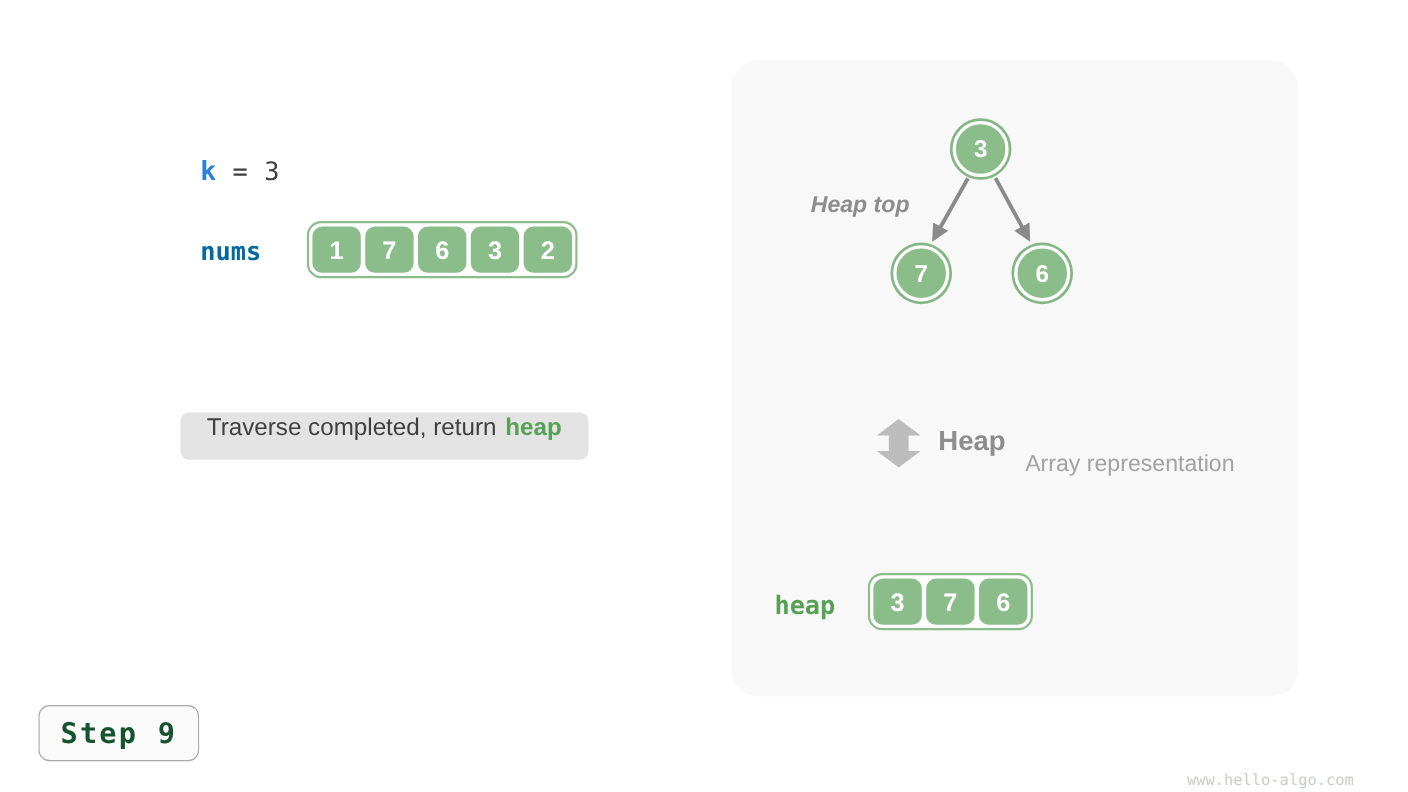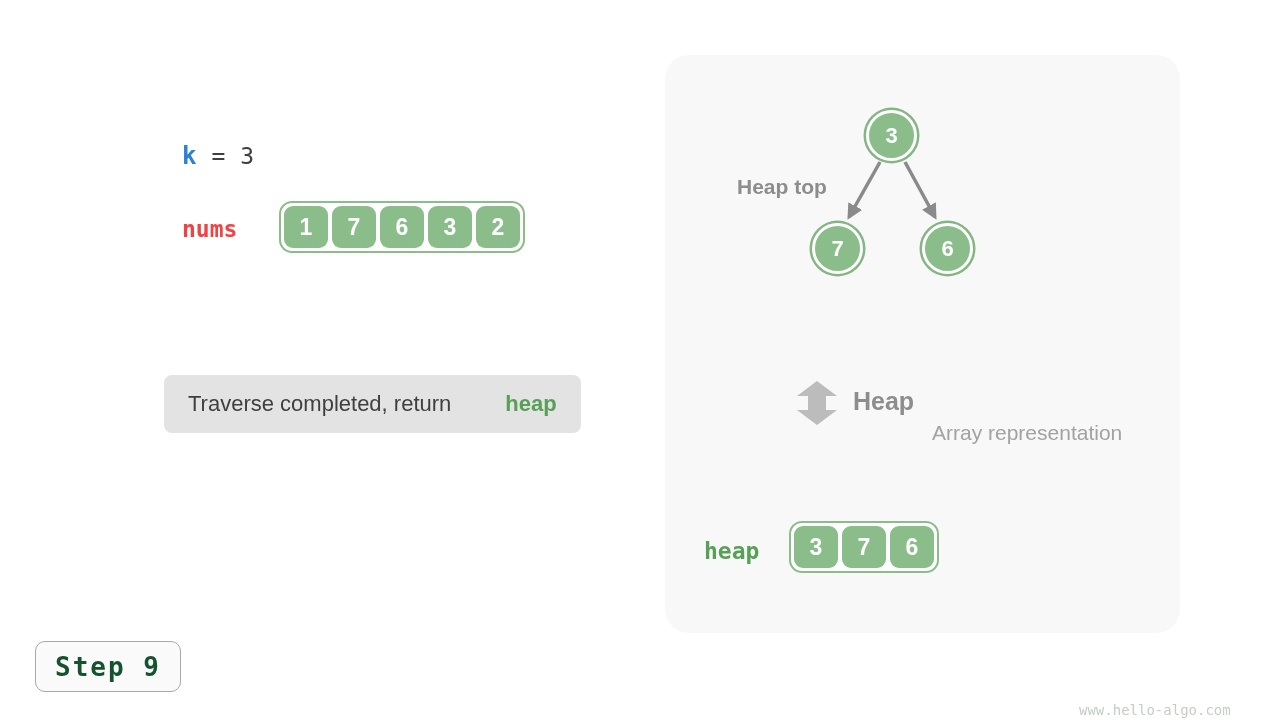--- a/index.html
+++ b/index.html
@@ -15,21 +15,21 @@
   
   .k-line {
     position: absolute; left: 182px; top: 142px;
     display: flex; align-items: baseline; gap: 15px;
     font-size: 23px; color: #3f3f3f;
   }
   .k-line .var { color: #2b80d8; font-weight: bold; font-size: 24px; }
 
   .nums-row-label {
     position: absolute; left: 182px; top: 216px;
-    font-size: 23px; font-weight: bold; color: #ef4444;
+    font-size: 23px; font-weight: bold; color: #0369a1;
   }
 
   .array-box {
     position: absolute;
     background: #ffffff;
     border: 2px solid #8bbd8b;
     border-radius: 13px;
     padding: 3px;
     display: flex; gap: 4px;
   }
@@ -38,27 +38,26 @@
   .array-cell {
     width: 44px; height: 42px;
     background: #8bbd8b;
     border-radius: 9px;
     color: #ffffff; font-size: 23px; font-weight: bold;
     display: flex; align-items: center; justify-content: center;
   }
 
   .message-box {
     position: absolute; left: 164px; top: 375px;
-    height: 58px; border-radius: 8px;
+    height: 43px; border-radius: 8px;
     background: #e3e3e3;
-    display: flex; align-items: center;
+    display: flex; 
     padding: 0 24px;
     font-size: 22px; color: #3f3f3f;
     white-space: nowrap;
-    gap: 46px;
   }
   .message-box .highlight { color: #56a156; font-weight: bold; margin-left: 8px; }
 
   .step-badge {
     position: absolute; left: 35px; top: 641px;
     width: 144px; height: 49px;
     background: #fafafa;
     border: 1.5px solid #a8a8a8;
     border-radius: 10px;
     display: flex; align-items: center; justify-content: center;
@@ -70,21 +69,21 @@
   .panel {
     position: absolute; left: 665px; top: 55px;
     width: 515px; height: 578px;
     background: #f8f8f8;
     border-radius: 24px;
   }
   .panel svg.edges { position: absolute; left: 0; top: 0; }
 
   .heap-top-label {
     position: absolute; left: 72px; top: 120px;
-    font-size: 21px; font-weight: bold; color: #8d8d8d;
+    font-size: 21px; font-weight: bold; color: #8d8d8d; font-style: italic;
   }
 
   .tree-node {
     position: absolute;
     width: 45px; height: 45px;
     background: #8bbd8b;
     border: 3px solid #ffffff;
     border-radius: 50%;
     box-shadow: 0 0 0 2.5px #84b684;
     color: #ffffff; font-size: 22px; font-weight: bold;
@@ -98,21 +97,21 @@
 
   .legend-heap {
     position: absolute; left: 188px; top: 332px;
     font-size: 25px; font-weight: bold; color: #8d8d8d;
   }
   .legend-tree-rep {
     position: absolute; left: 267px; top: 313px;
     font-size: 21px; color: #a2a2a2;
   }
   .legend-array-rep {
-    position: absolute; left: 267px; top: 366px;
+    position: absolute; left: 267px; top: 355px;
     font-size: 21px; color: #a2a2a2;
   }
 
   .heap-row-label {
     position: absolute; left: 39px; top: 483px;
     font-size: 23px; font-weight: bold; color: #56a156;
   }
 
   .watermark {
     position: absolute; left: 1079px; top: 678px;

